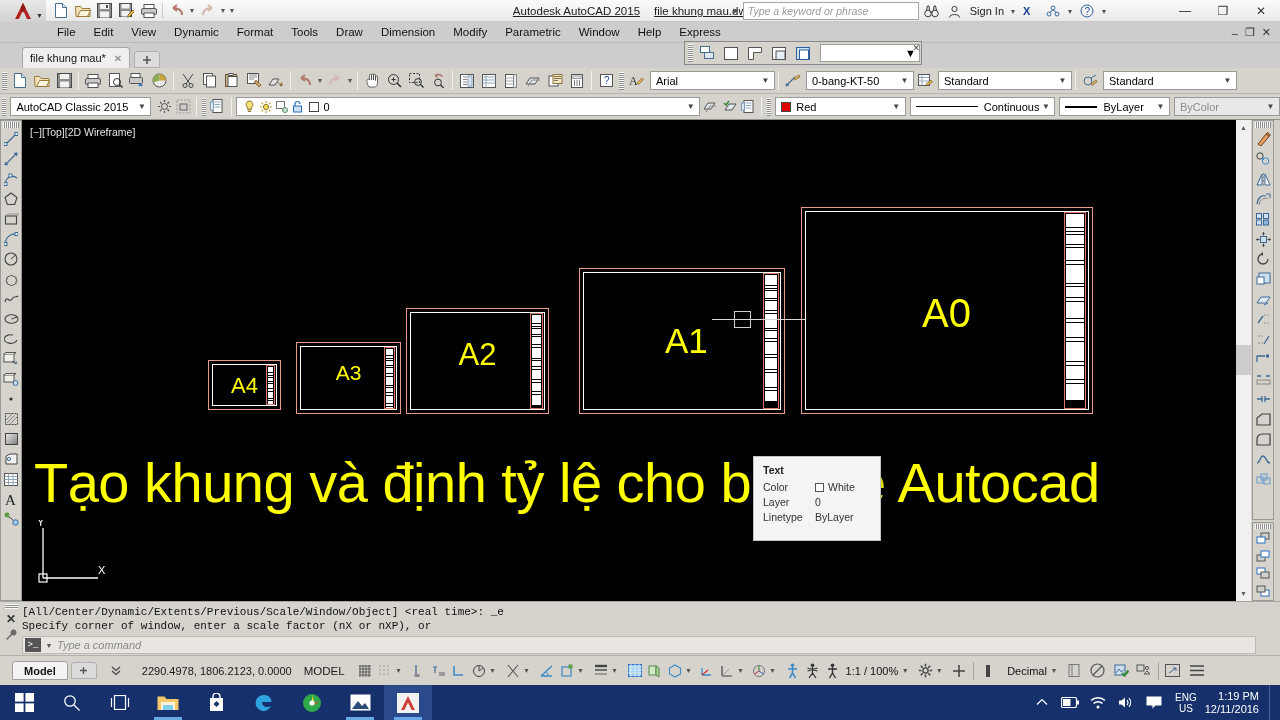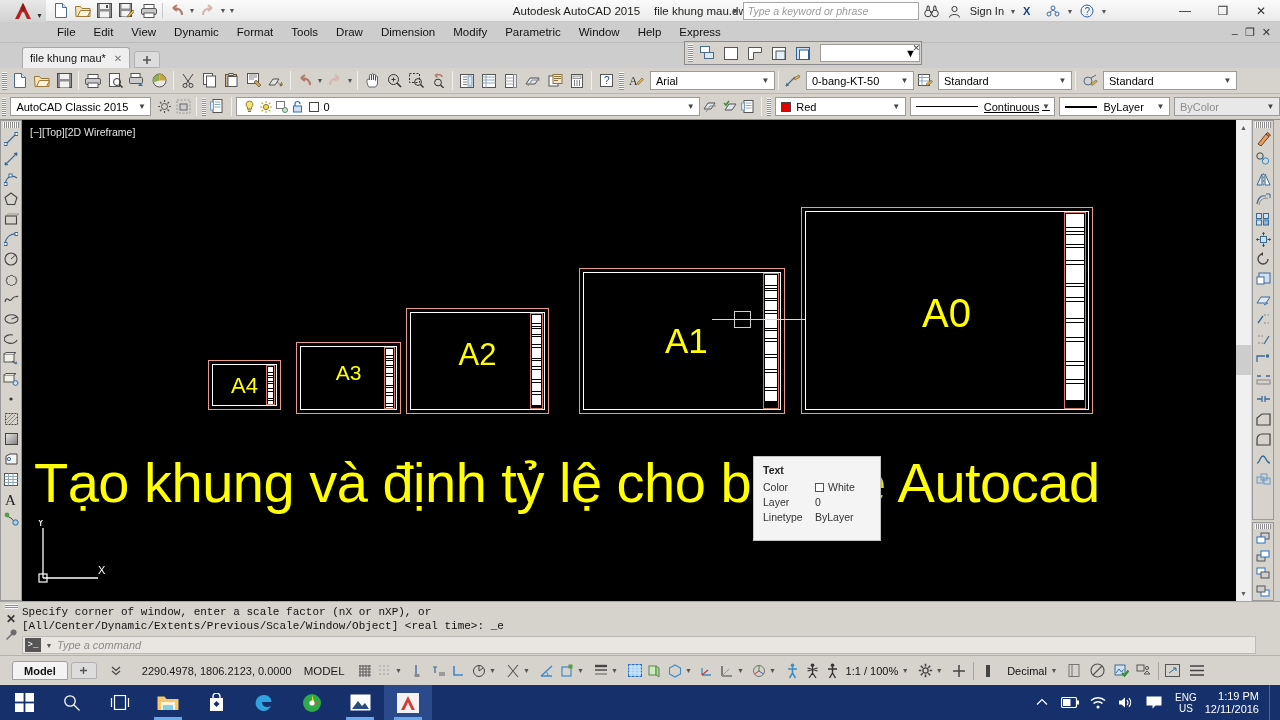--- a/index.html
+++ b/index.html
@@ -29,21 +29,21 @@
     width:21px; height:20px; display:flex; align-items:center; justify-content:center;
     cursor:default;
   }
   .qsep { width:1px; height:15px; background:#c9c9c9; margin:0 2px; }
   .caret { font-size:7px; color:#555; width:8px; text-align:center; }
   .apptitle {
     position:absolute; left:0; top:0; width:1280px; height:22px;
     display:flex; align-items:center; justify-content:center;
     font-size:11.5px; color:#20201e; pointer-events:none;
   }
-  .apptitle span { margin-right:14px; }
+  .apptitle span { margin-right:14px;text-decoration:underline; }
   .searchzone {
     position:absolute; right:172px; top:1px; height:20px;
     display:flex; align-items:center; gap:3px;
   }
   .searchbox {
     width:176px; height:18px; border:1px solid #a6a6a6; background:#fff;
     display:flex; align-items:center; padding:0 4px;
     font-style:italic; color:#9a9a9a; font-size:10.5px;
   }
   .tbicon { width:20px;height:19px; display:flex;align-items:center;justify-content:center; }
@@ -696,21 +696,21 @@
           <rect x=".5" y="3" width="3" height="7" fill="#dde8f0" stroke="#7d9cbc"></rect>
         </svg>
       </div>
     <div class="tsep"></div>
     <div class="grip"></div>
     <div class="combo" style="width:148px; margin-left:2px;">
       <span class="swatch" style="background:#e00000"></span>
       <span class="cv">Red</span>
       <span class="arrow">▼</span>
     </div>
-    <div class="combo" style="width:160px; margin-left:4px;text-decoration:underline;">
+    <div class="combo" style="width:160px; margin-left:4px;">
       <span class="ltline"></span>
       <span class="cv">Continuous</span>
       <span class="arrow">▼</span>
     </div>
     <div class="combo" style="width:125px; margin-left:4px;">
       <span class="ltline" style="width:32px;height:2px"></span>
       <span class="cv">ByLayer</span>
       <span class="arrow">▼</span>
     </div>
     <div class="combo disabled" style="width:120px; margin-left:4px;">
@@ -1164,22 +1164,22 @@
       <div class="grip" style="height:5px;width:13px;margin:0"></div>
       <div style="font-size:12px;color:#333;font-weight:bold">✕</div>
       <div>
         <svg width="13" height="13" viewBox="0 0 13 13">
             <path d="M2 11 L7 6 a3 3 0 1 0-1-1 L1 10z" fill="#6a6a6a"></path>
           </svg>
       </div>
     </div>
     <div style="flex:1; padding-right:12px;">
       <div class="cmdtext">
+        <div>[All/Center/Dynamic/Extents/Previous/Scale/Window/Object] &lt;real time&gt;: _e</div>
         <div>Specify corner of window, enter a scale factor (nX or nXP), or</div>
-        <div>[All/Center/Dynamic/Extents/Previous/Scale/Window/Object] &lt;real time&gt;: _e</div>
       </div>
       <div class="cmdinput">
         <div class="prompticon">&gt;_</div>
         <span class="caret">▼</span>
         <span class="cmdplaceholder">Type a command</span>
       </div>
     </div>
   </div>
 
   <div class="statusbar">

